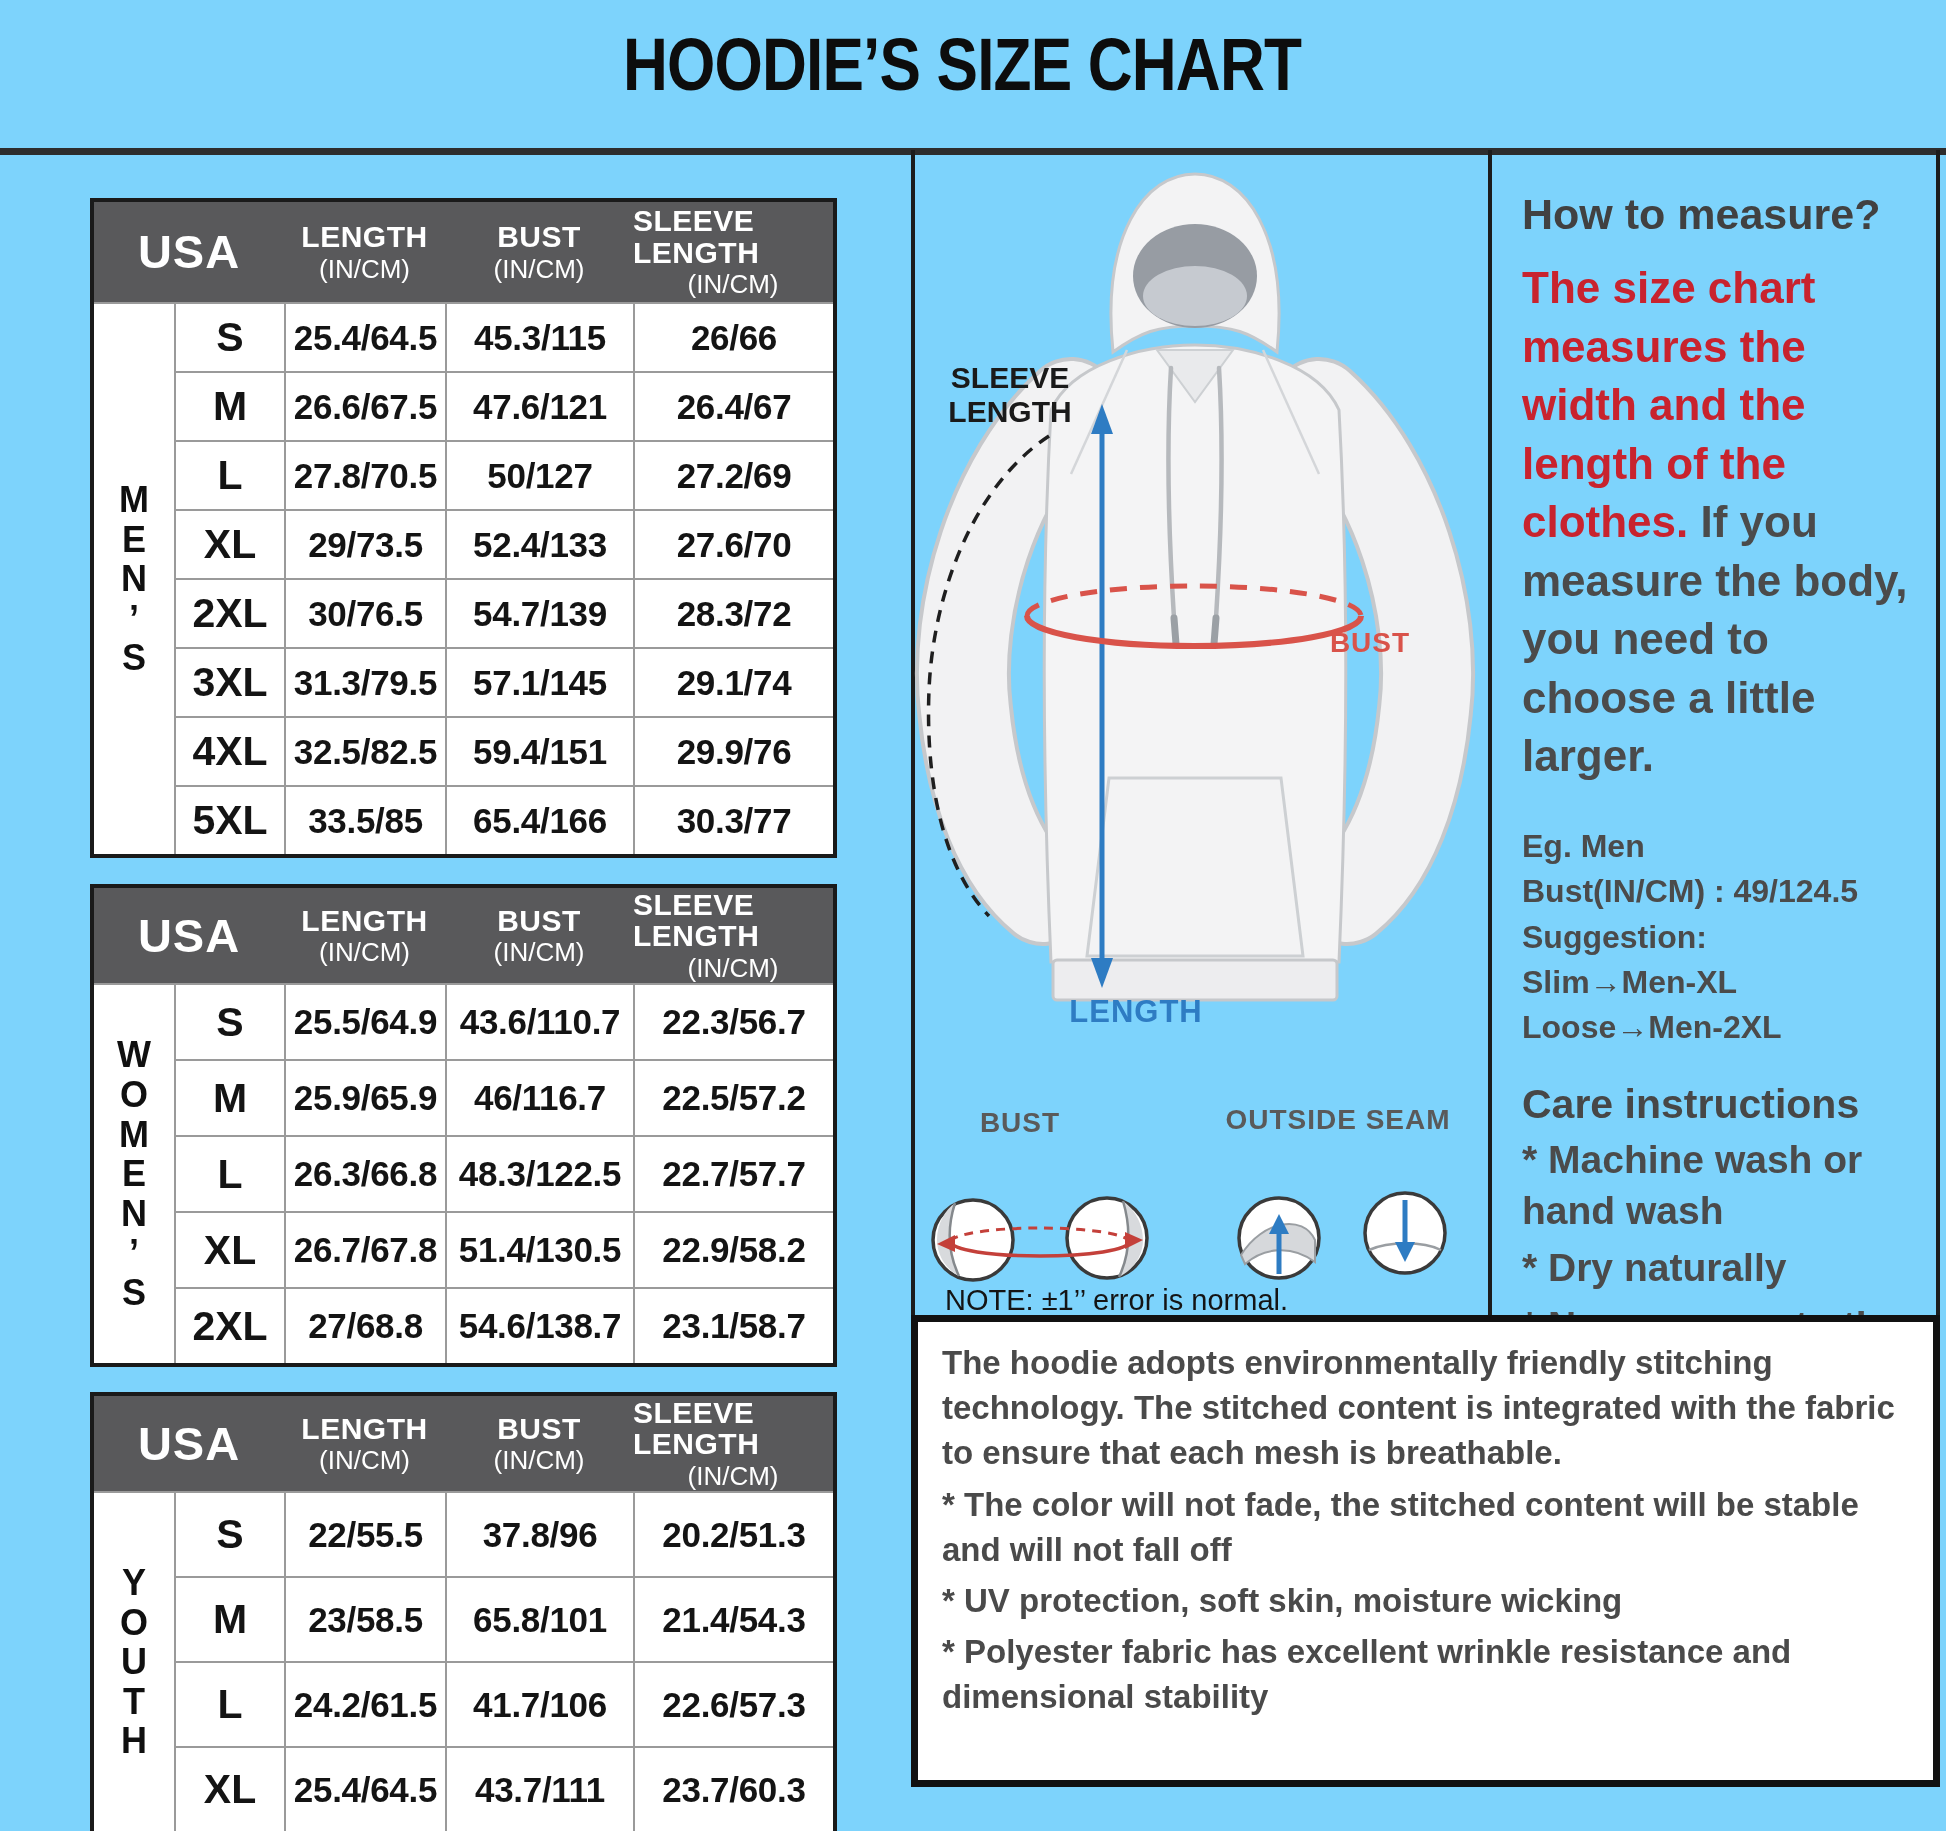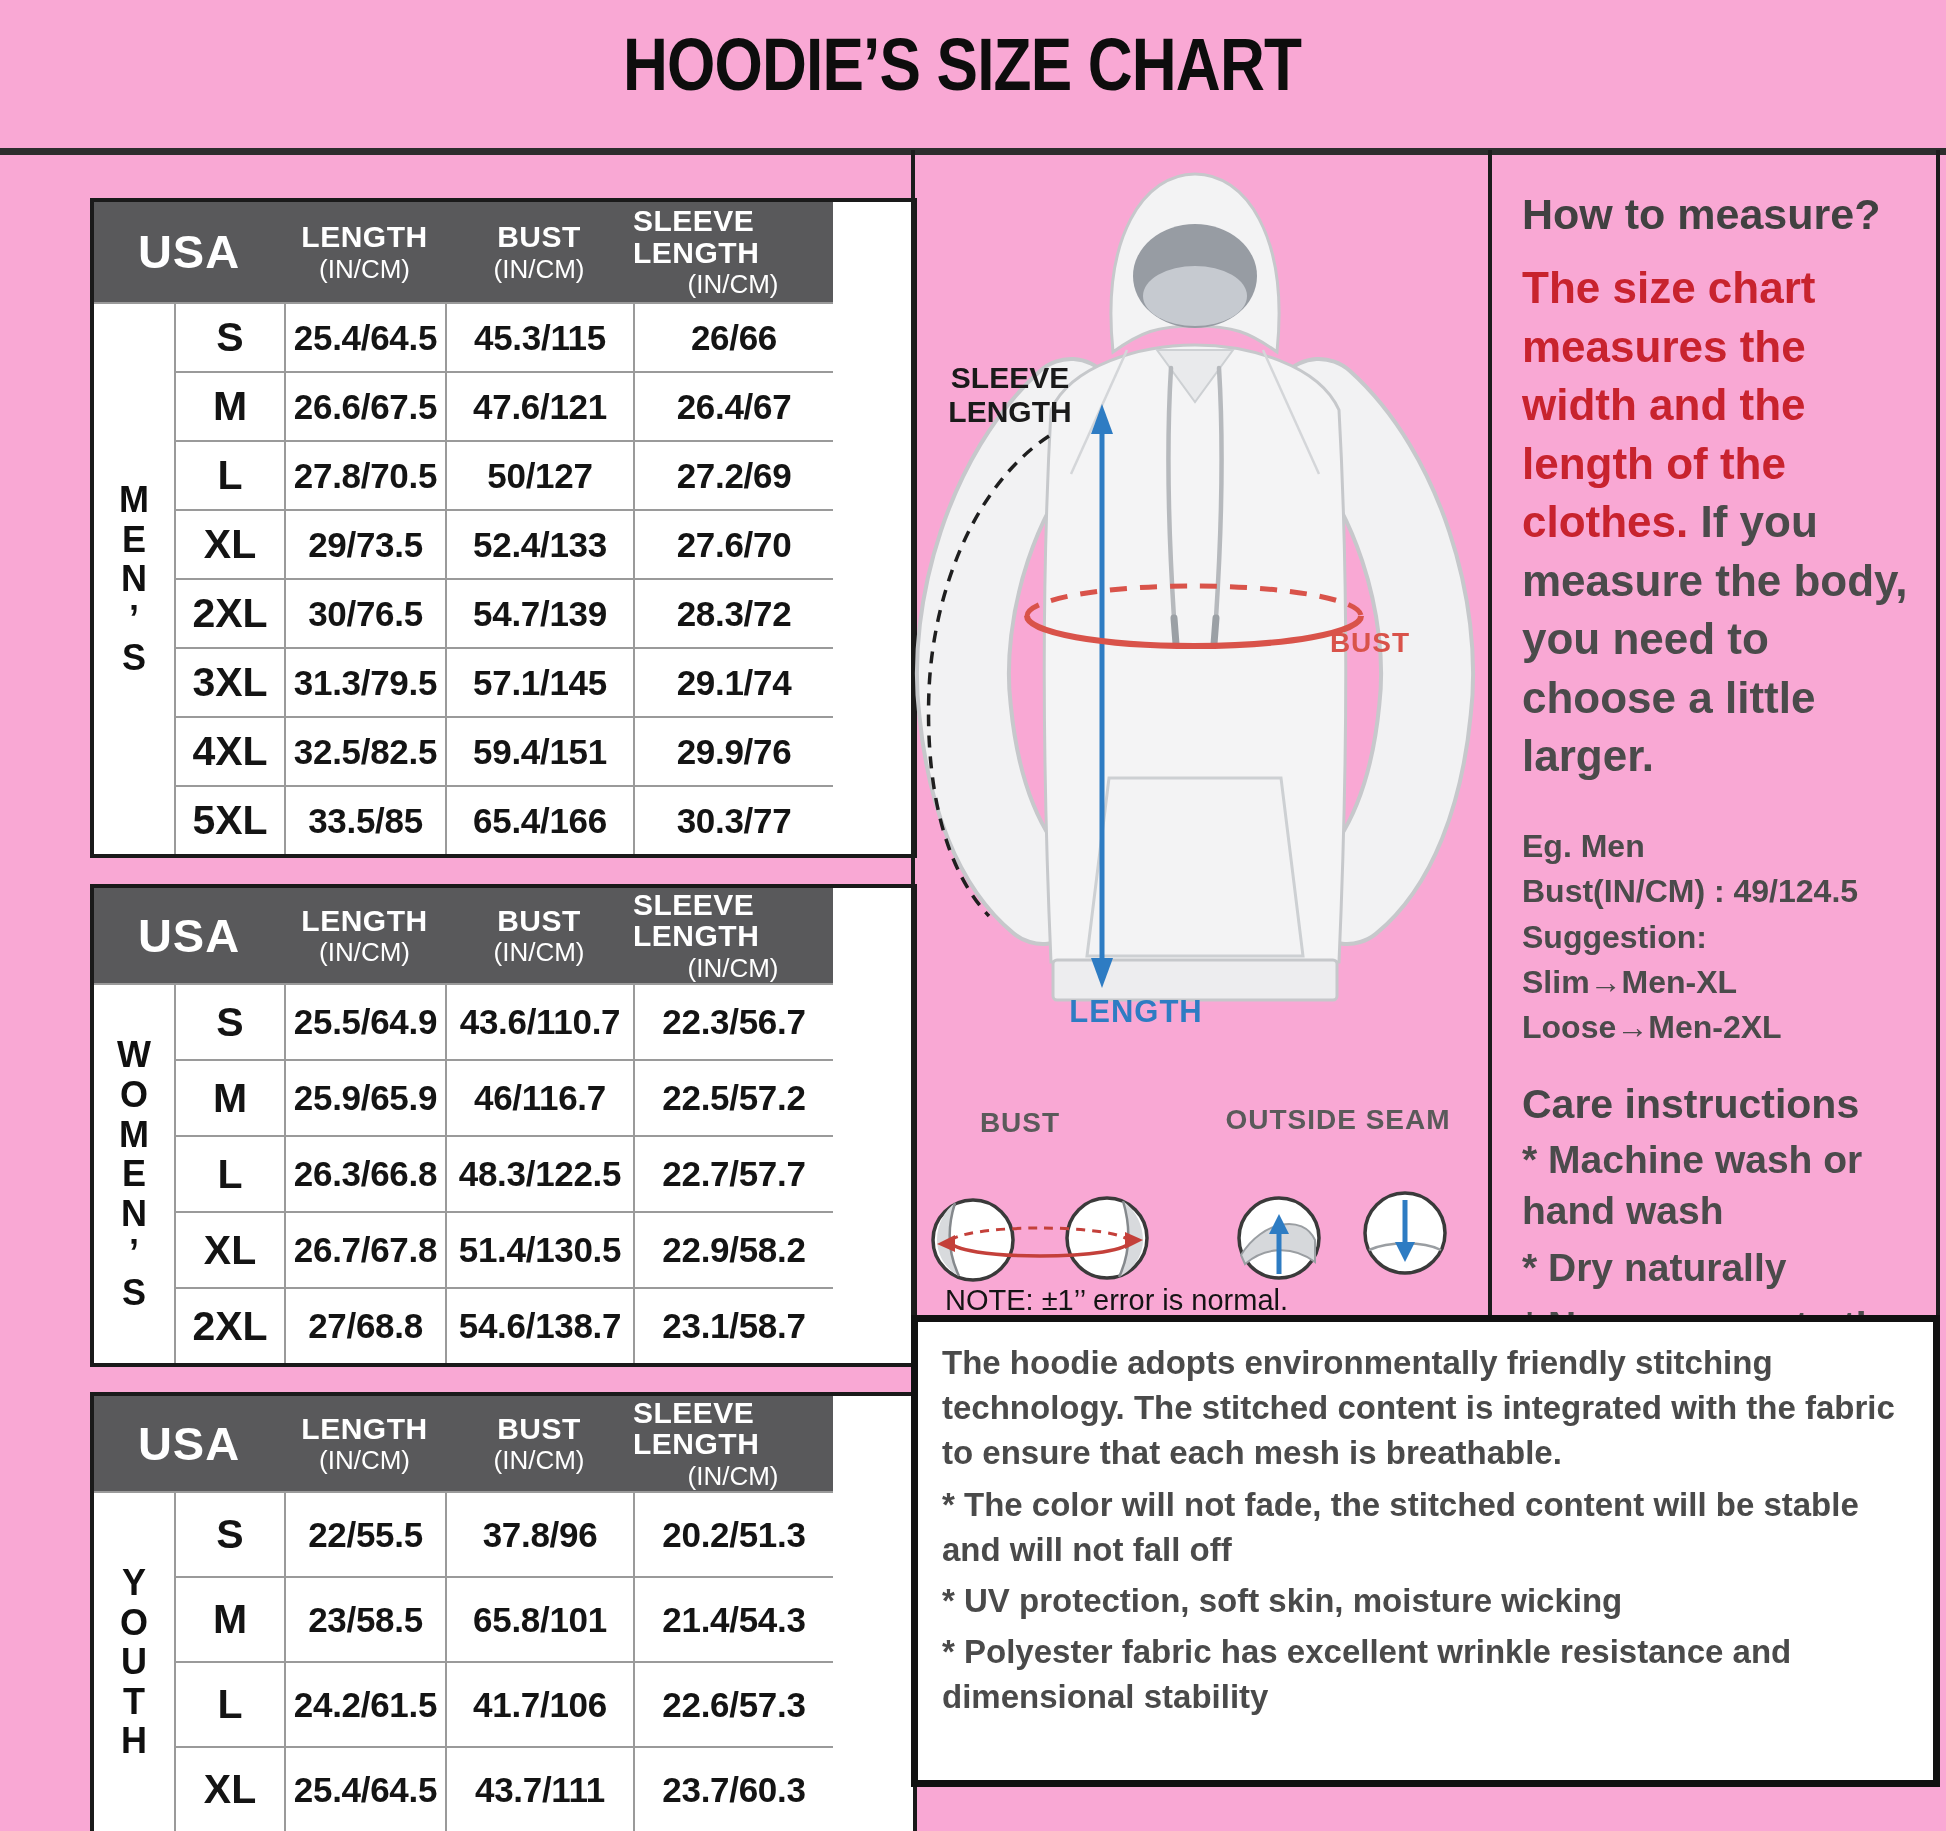--- a/index.html
+++ b/index.html
@@ -1,26 +1,26 @@
 <!DOCTYPE html>
 <html><head>
 <meta charset="utf-8">
 <style>
   html,body{margin:0;padding:0;background:#ffffff;}
-  #canvas{position:relative;width:1946px;height:1831px;background:#f9a8d4;overflow:hidden;
+  #canvas{position:relative;width:1946px;height:1831px;background:#7dd3fc;overflow:hidden;
           font-family:"Liberation Sans","DejaVu Sans",sans-serif;color:#151515;text-decoration:underline;}
 
   
   .page-title{position:absolute;left:962px;top:22px;transform:translateX(-50%) scaleX(0.84);
     transform-origin:center top;white-space:nowrap;font-size:74px;font-weight:800;
     letter-spacing:-1px;color:#0d0d0d;}
   .top-rule{position:absolute;left:0;top:148px;width:1946px;height:7px;background:#2d2d2d;}
 
   
-  .size-table{position:absolute;left:90px;width:827px;border:4px solid #1a1a1a;background:#fff;
+  .size-table{position:absolute;left:90px;width:747px;border:4px solid #1a1a1a;background:#fff;
     box-sizing:border-box;display:grid;grid-template-columns:80px 110px 161px 188px 200px;}
   .t0{top:198px;grid-template-rows:100px repeat(8,69px);}
   .t1{top:884px;grid-template-rows:95px repeat(5,76px);}
   .t2{top:1392px;grid-template-rows:95px repeat(4,85px);}
   .hc{background:#59595b;color:#fff;display:flex;flex-direction:column;justify-content:center;
     align-items:center;line-height:1.05;}
   .hc-usa{grid-column:1 / span 2;font-size:47px;font-weight:bold;letter-spacing:1px;}
   .hc-label{font-size:30px;font-weight:bold;letter-spacing:0.5px;}
   .hc-unit{font-size:26px;margin-top:3px;}
   .group{grid-column:1;display:flex;align-items:center;justify-content:center;

